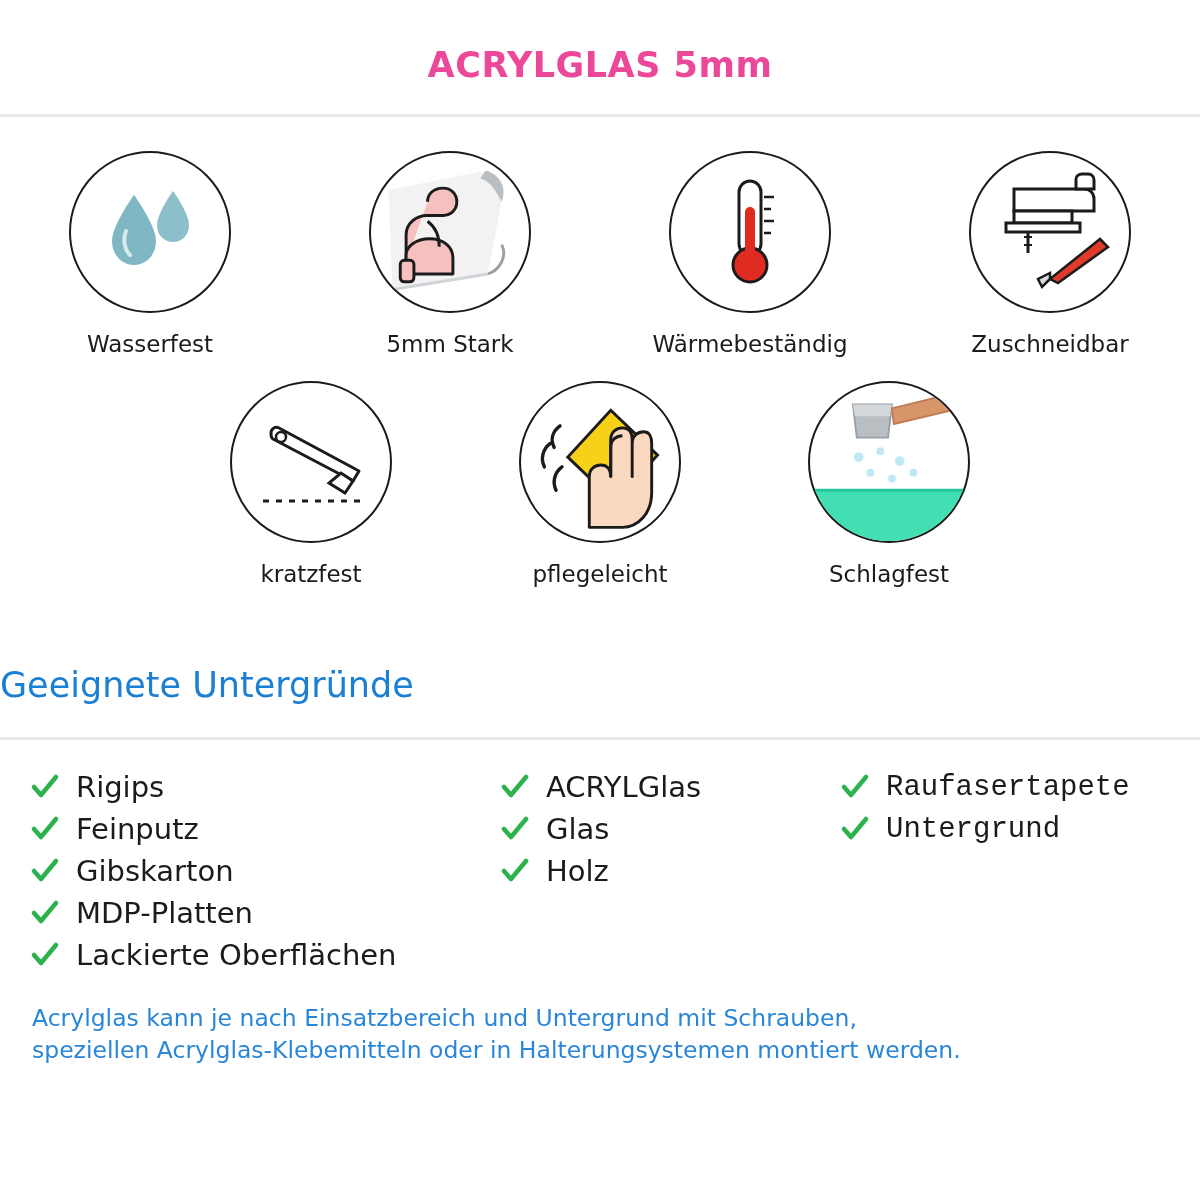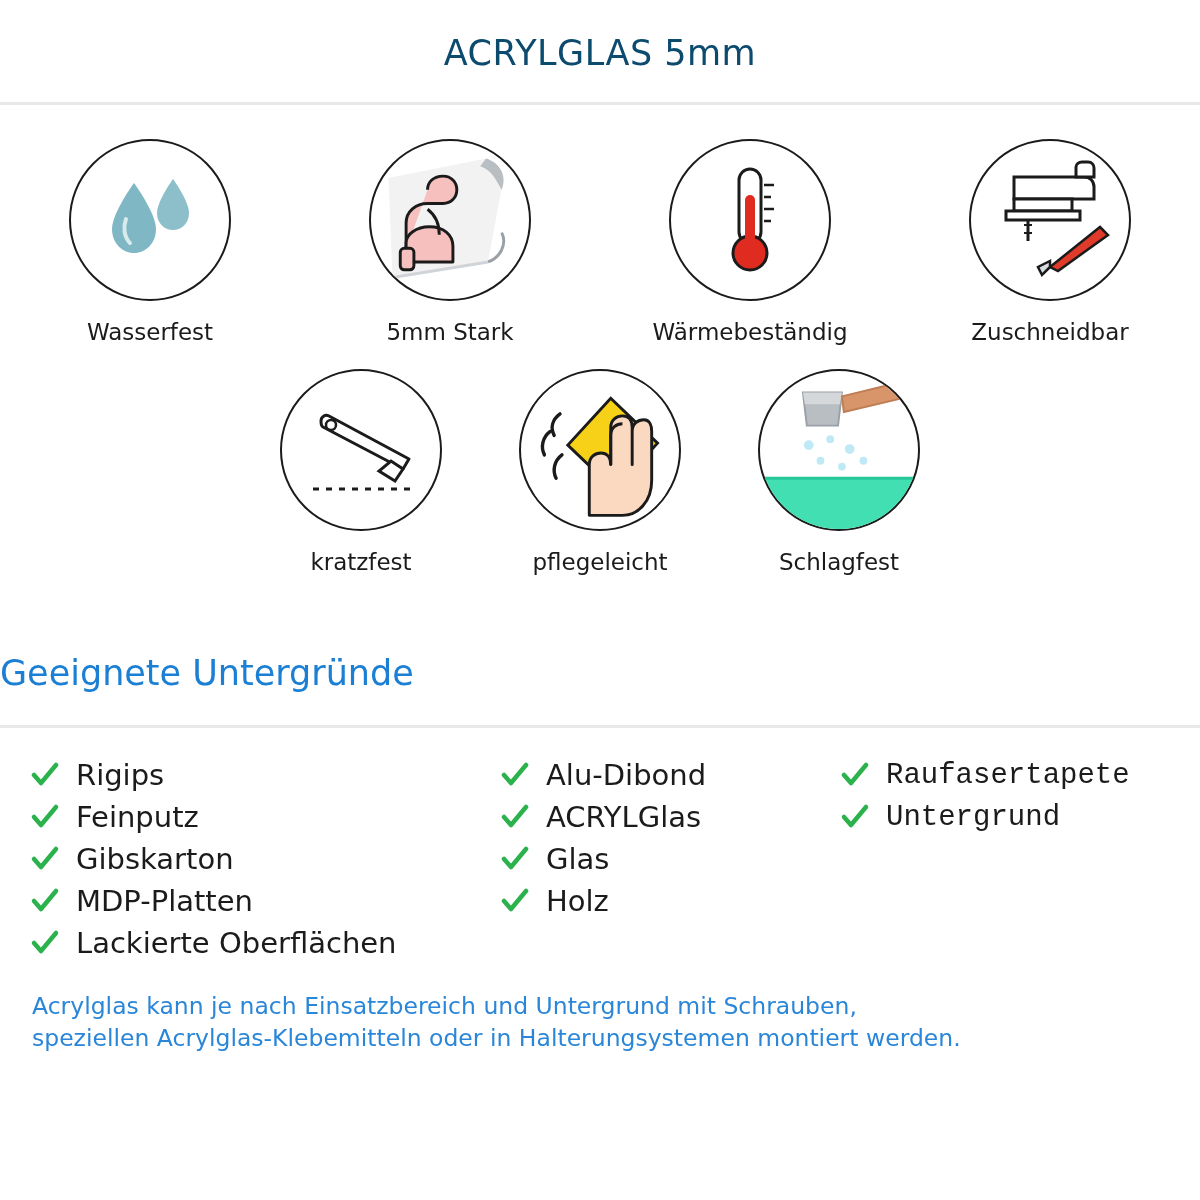--- a/index.html
+++ b/index.html
@@ -7,44 +7,44 @@
     width: 1200px; height: 1200px;
     background: #ffffff;
     font-family: "DejaVu Sans", sans-serif;
     overflow: hidden;
   }
   .page { position: relative; width: 1200px; height: 1200px; }
 
   
   .main-title {
     text-align: center;
-    color: #0c4a6e;
+    color: #ec4899;
     font-size: 35px;
-    font-weight: 400;
+    font-weight: 700;
     letter-spacing: 0.5px;
-    padding-top: 33px;
+    padding-top: 45px;
   }
   .divider {
     width: 1200px;
     height: 3px;
     background: #e8e8e8;
     margin-top: 29px;
   }
 
   
   .features {
     padding-top: 34px;
   }
   .feat-row {
     display: flex;
     justify-content: center;
     align-items: flex-start;
   }
   .feat-row.row1 { gap: 100px; }
-  .feat-row.row2 { gap: 39px; margin-top: 24px; }
+  .feat-row.row2 { gap: 89px; margin-top: 24px; }
 
   .feat {
     width: 200px;
     display: flex;
     flex-direction: column;
     align-items: center;
   }
   .circle {
     width: 162px; height: 162px;
     border-radius: 50%;
@@ -281,26 +281,20 @@
           </svg>
         <span class="subs-text">Lackierte Oberflächen</span>
       </div>
     </div>
 
     <div class="subs-col c2">
       <div class="subs-item">
         <svg class="check" viewBox="0 0 30 30">
             <path d="M4 15 L11 23 L26 5" stroke="#2bb24c" stroke-width="4.5" fill="none" stroke-linecap="round" stroke-linejoin="round"></path>
           </svg>
-        <span class="subs-text">Alu-Dibond</span>
-      </div>
-      <div class="subs-item">
-        <svg class="check" viewBox="0 0 30 30">
-            <path d="M4 15 L11 23 L26 5" stroke="#2bb24c" stroke-width="4.5" fill="none" stroke-linecap="round" stroke-linejoin="round"></path>
-          </svg>
         <span class="subs-text">ACRYLGlas</span>
       </div>
       <div class="subs-item">
         <svg class="check" viewBox="0 0 30 30">
             <path d="M4 15 L11 23 L26 5" stroke="#2bb24c" stroke-width="4.5" fill="none" stroke-linecap="round" stroke-linejoin="round"></path>
           </svg>
         <span class="subs-text">Glas</span>
       </div>
       <div class="subs-item">
         <svg class="check" viewBox="0 0 30 30">

